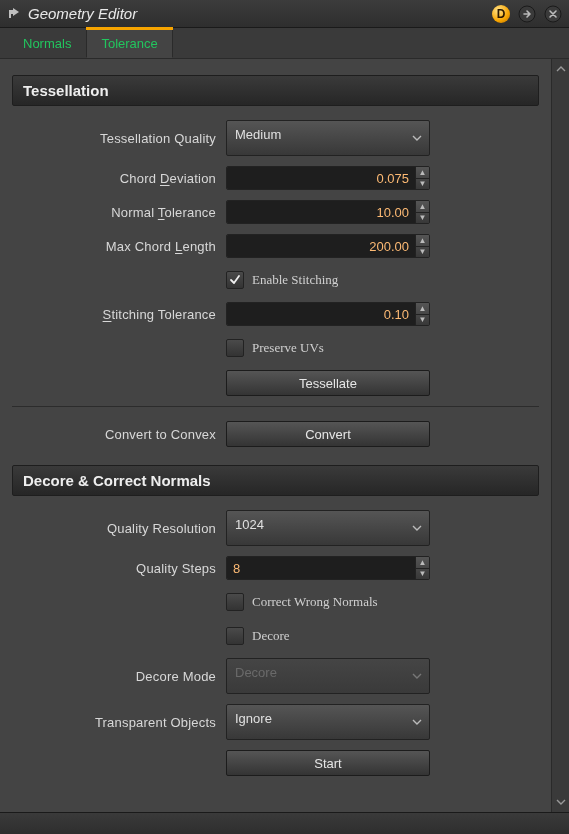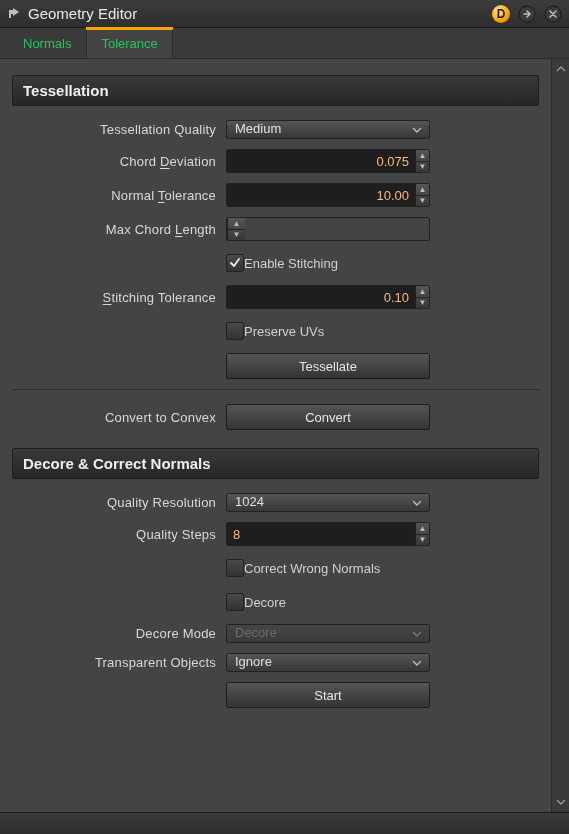--- a/index.html
+++ b/index.html
@@ -15,21 +15,21 @@
   
   .titlebar {
     height: 28px;
     background: linear-gradient(#3c3c3c, #2e2e2e);
     border-bottom: 1px solid #1a1a1a;
     display: flex; align-items: center;
     padding: 0 6px 0 6px;
     gap: 6px;
   }
   .titlebar .app-icon { width: 16px; height: 16px; }
-  .titlebar .title { flex: 1; color: #e8e8e8; font-size: 15px; }
+  .titlebar .title { flex: 1; color: #e8e8e8; font-size: 15px; font-style: italic; }
   .titlebar .ctl { width: 20px; height: 20px; display: inline-flex; align-items: center; justify-content: center; }
   .titlebar .d-badge {
     width: 18px; height: 18px; border-radius: 50%;
     background: radial-gradient(circle at 35% 30%, #ffe28a, #f7a400 60%, #b36b00);
     color: #2b1800; font-weight: 700; font-size: 12px;
     display: inline-flex; align-items: center; justify-content: center;
   }
 
   
   .tabs {
@@ -108,26 +108,26 @@
     text-align: right;
     padding-right: 10px;
     color: #d8d8d8;
     letter-spacing: .2px;
   }
   .lbl .ul { text-decoration: underline; text-underline-offset: 2px; }
   .ctrl { width: 204px; position: relative; }
 
   
   .dropdown {
-    height: 19px;
+    height: 36px;
     background: linear-gradient(#555, #383838);
     border: 1px solid #222;
     border-radius: 2px;
     color: #e0e0e0;
-    display: flex; align-items: flex-start;
+    display: flex; align-items: center;
     padding: 0 22px 8px 8px;
     position: relative;
   }
   .dropdown.disabled { color: #6a6a6a; background: linear-gradient(#454545,#3a3a3a); }
   .dropdown .caret {
     position: absolute; right: 4px; top: 50%; transform: translateY(-50%);
     width: 16px; height: 16px; display:flex; align-items:center; justify-content:center;
     color:#bbb;
   }
 
@@ -141,21 +141,21 @@
   }
   .spinner .spin {
     width: 18px; background: linear-gradient(#555,#383838);
     border-left: 1px solid #222;
     display: flex; flex-direction: column;
   }
   .spinner .spin span { flex:1; display:flex; align-items:center; justify-content:center; color:#bbb; font-size:8px; }
   .spinner .spin span:first-child { border-bottom: 1px solid #222; }
 
   
-  .cbrow { display:flex; align-items:center; height:24px; }
+  .cbrow { display:flex; align-items:center; gap:8px; height:24px;font-family:Liberation Serif, serif; }
   .cb {
     width: 18px; height: 18px; border: 1px solid #222; border-radius:2px;
     background: linear-gradient(#4a4a4a,#333);
     display:inline-flex; align-items:center; justify-content:center;
   }
   .cb svg { display:none; }
   .cb.checked svg { display:block; }
 
   
   .btn {
@@ -256,20 +256,21 @@
             </div>
           </div>
         </div>
 
         <div class="row">
           <div class="lbl">
             <span>Max Chord </span><span class="ul">L</span><span>ength</span>
           </div>
           <div class="ctrl">
             <div class="spinner">
+              <input value="200.00" style="">
               <div class="spin">
                   <span>▲</span>
                   <span>▼</span>
                 </div>
             </div>
           </div>
         </div>
 
         <div class="row">
           <div class="lbl"></div>

